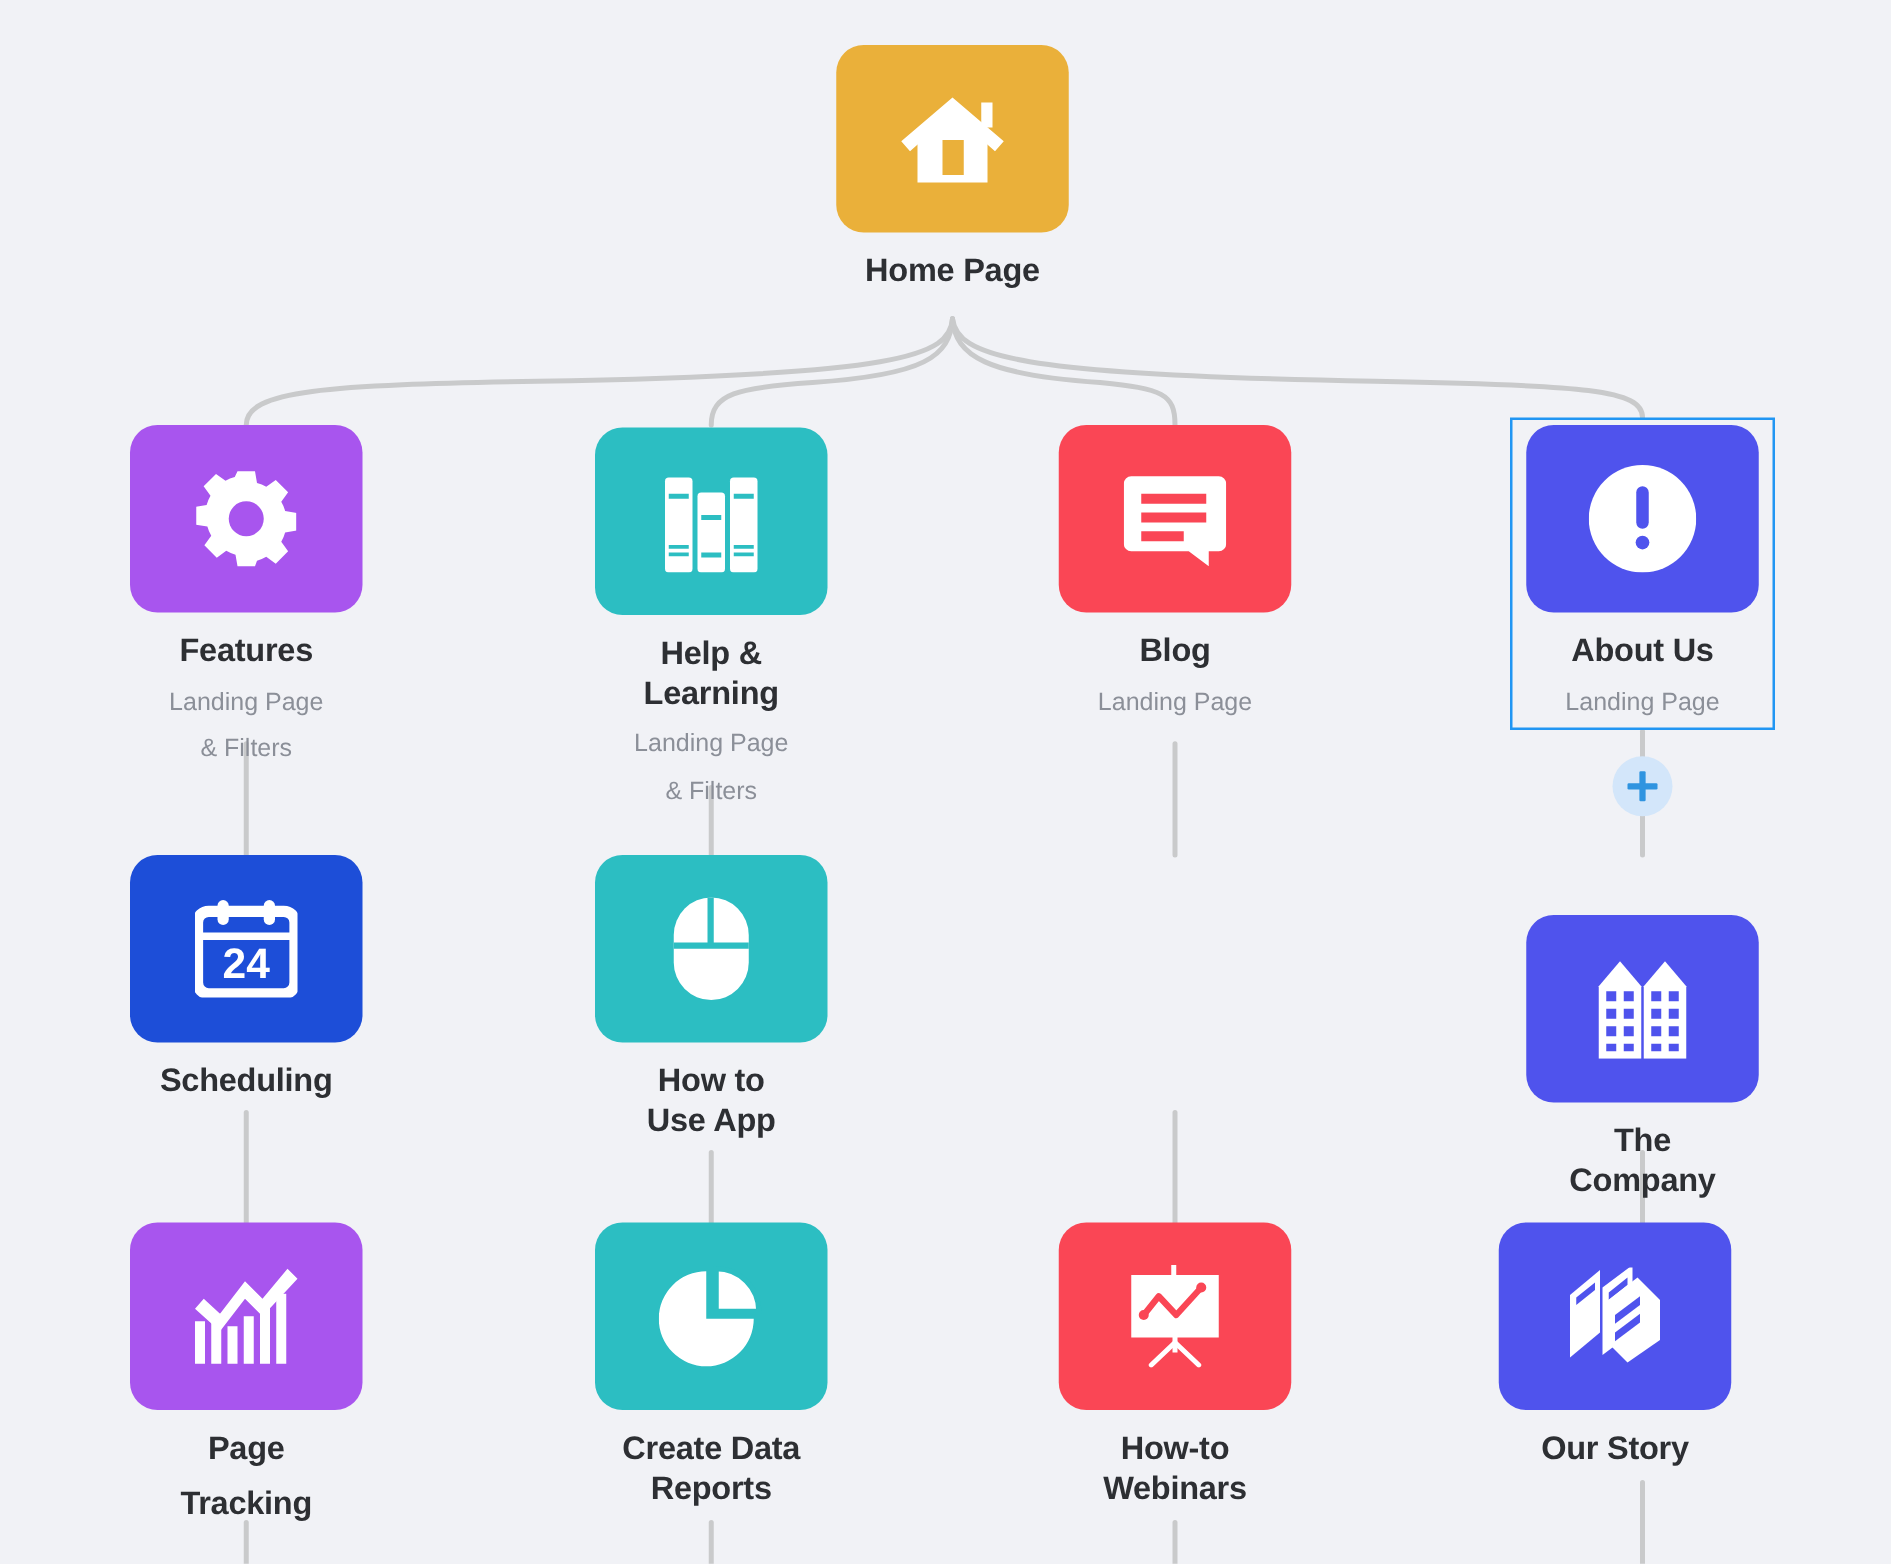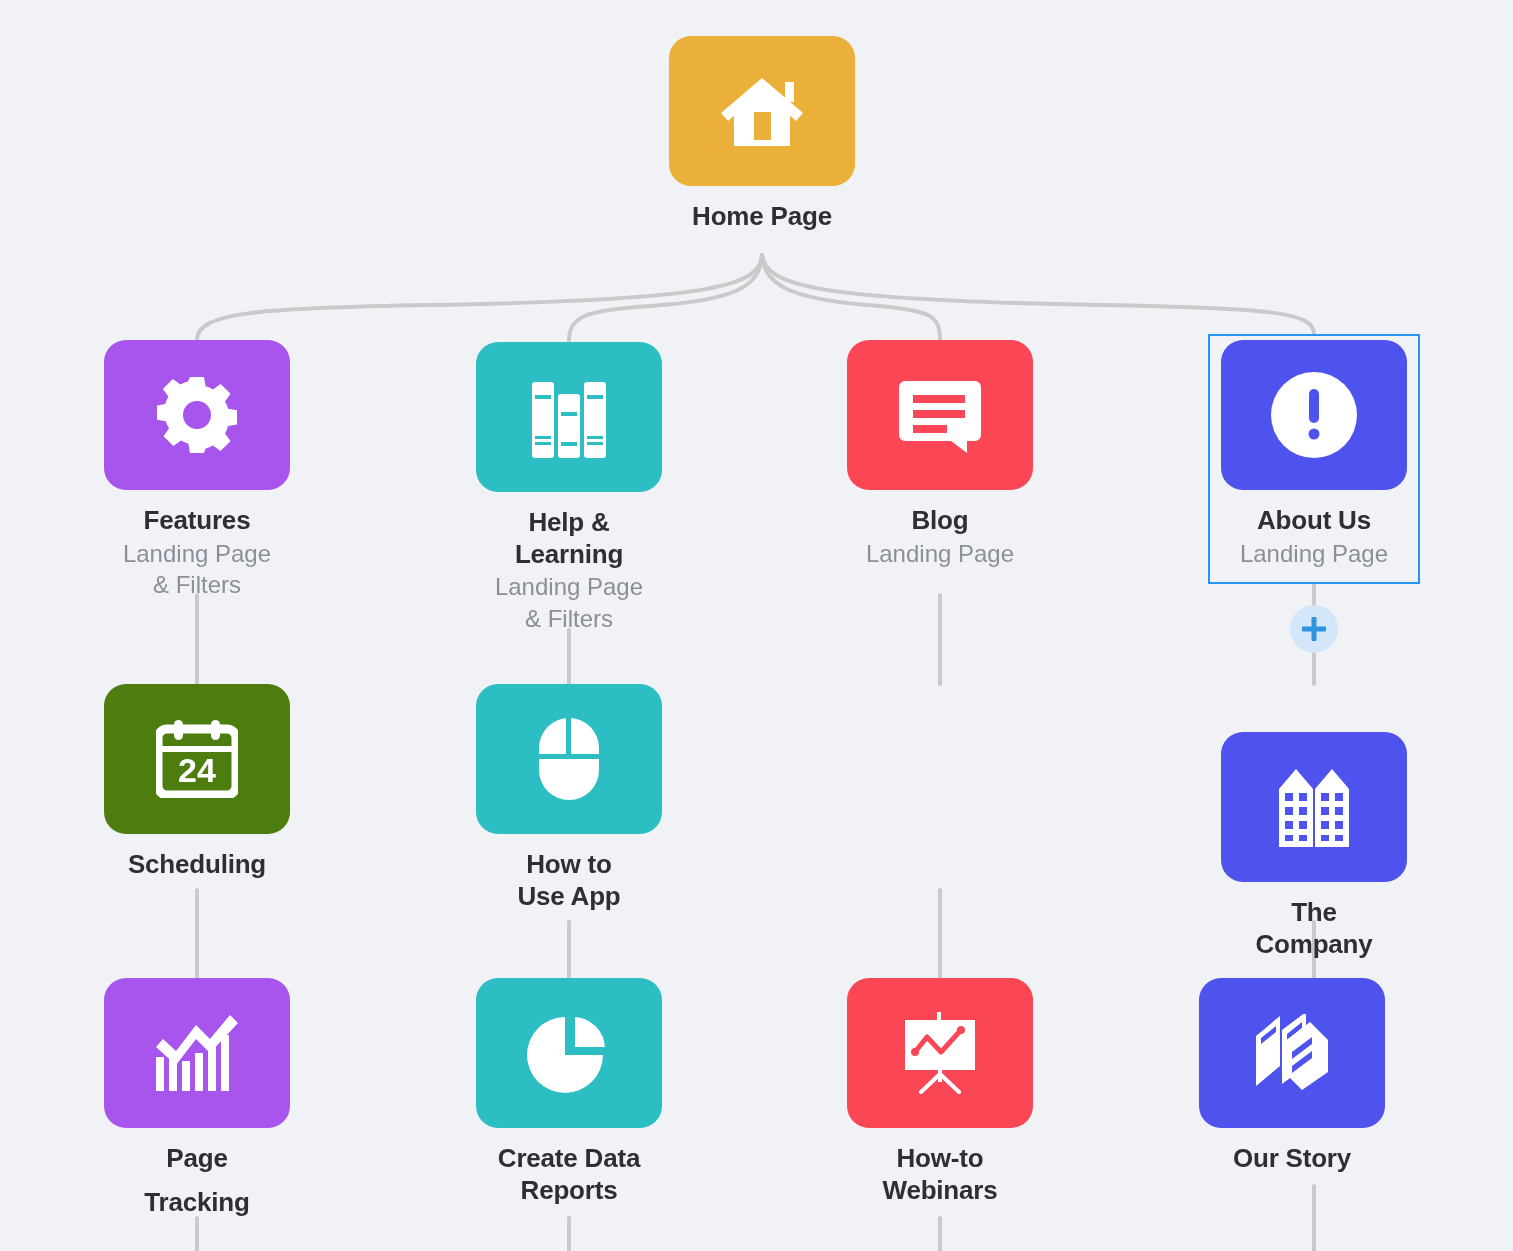--- a/index.html
+++ b/index.html
@@ -30,25 +30,25 @@
   .label {
     margin-top: 15px;
     font-size: 26px;
     font-weight: bold;
     color: #2d2f33;
     text-align: center;
     line-height: 1.22;
     letter-spacing: -0.2px;
   }
   .sub {
-    font-size: 24px;
+    font-size: 20px;
     color: #8b8f98;
     text-align: center;
     line-height: 1.22;
-    margin-top: 2px;
+    margin-top: 13px;
   }
   .selection-ring {
     position: absolute;
     z-index: 1;
     border: 2px solid #2196f3;
     background: transparent;
   }
   .add-btn {
     position: absolute;
     z-index: 3;
@@ -177,21 +177,21 @@
   <button class="add-btn" style="left:1290px; top:605px;">
     <span>
       <svg width="26" height="26" viewBox="0 0 26 26">
         <rect fill="#2f94e0" x="10.5" y="1" width="5" height="24" rx="1"></rect>
         <rect fill="#2f94e0" x="1" y="10.5" width="24" height="5" rx="1"></rect>
       </svg>
     </span>
   </button>
 
   <div class="node" style="left:82px; top:684px;">
-    <div class="tile" style="background:#4d7c0f;">
+    <div class="tile" style="background:#1d4ed8;">
       <span>
         <svg width="82" height="78" viewBox="0 0 82 78">
           <rect fill="#ffffff" x="18" y="0" width="9" height="20" rx="4.5"></rect>
           <rect fill="#ffffff" x="55" y="0" width="9" height="20" rx="4.5"></rect>
           <rect x="2" y="9" width="78" height="66" rx="9" fill="none" stroke="#ffffff" stroke-width="9"></rect>
           <rect fill="#ffffff" x="6" y="26" width="70" height="6"></rect>
           <text x="41" y="62" font-family="'Liberation Sans',sans-serif" font-size="34" font-weight="bold" fill="#ffffff" text-anchor="middle">24</text>
         </svg>
       </span>
     </div>

